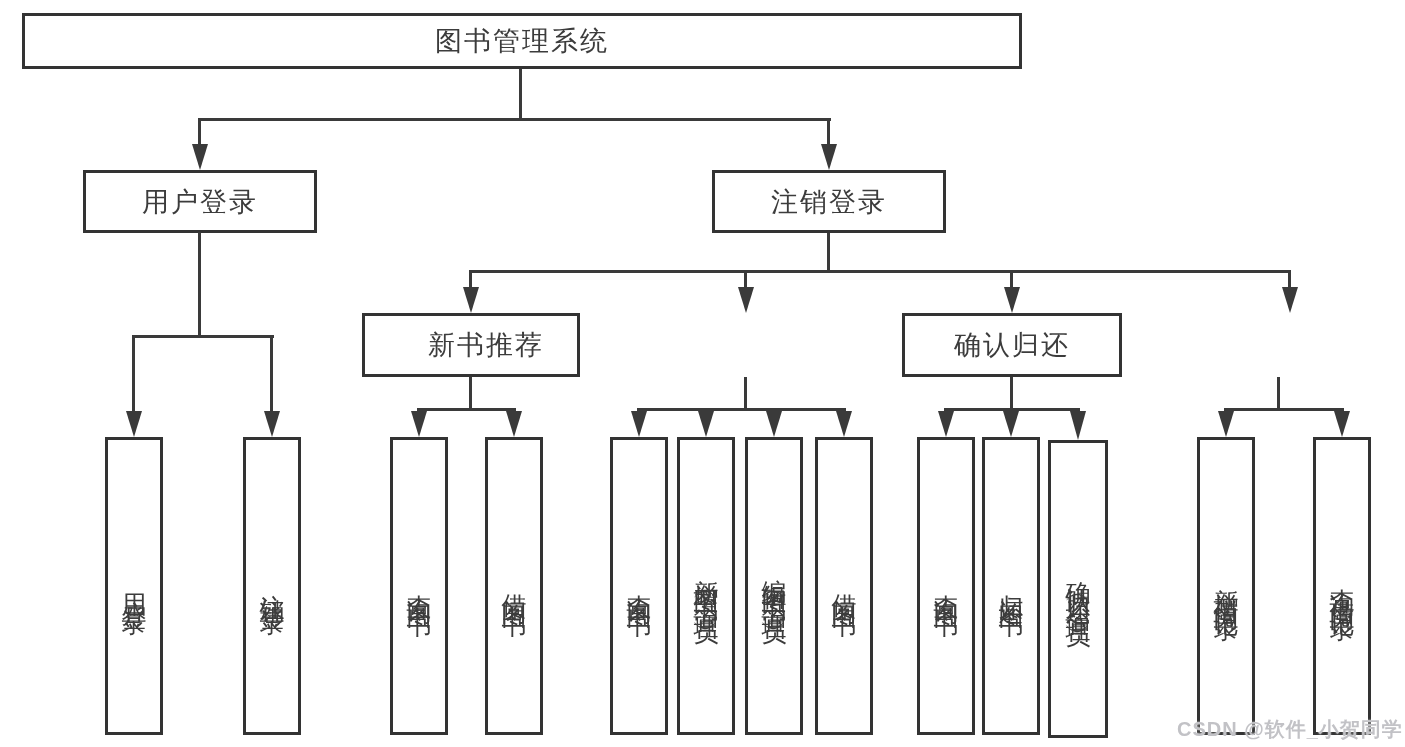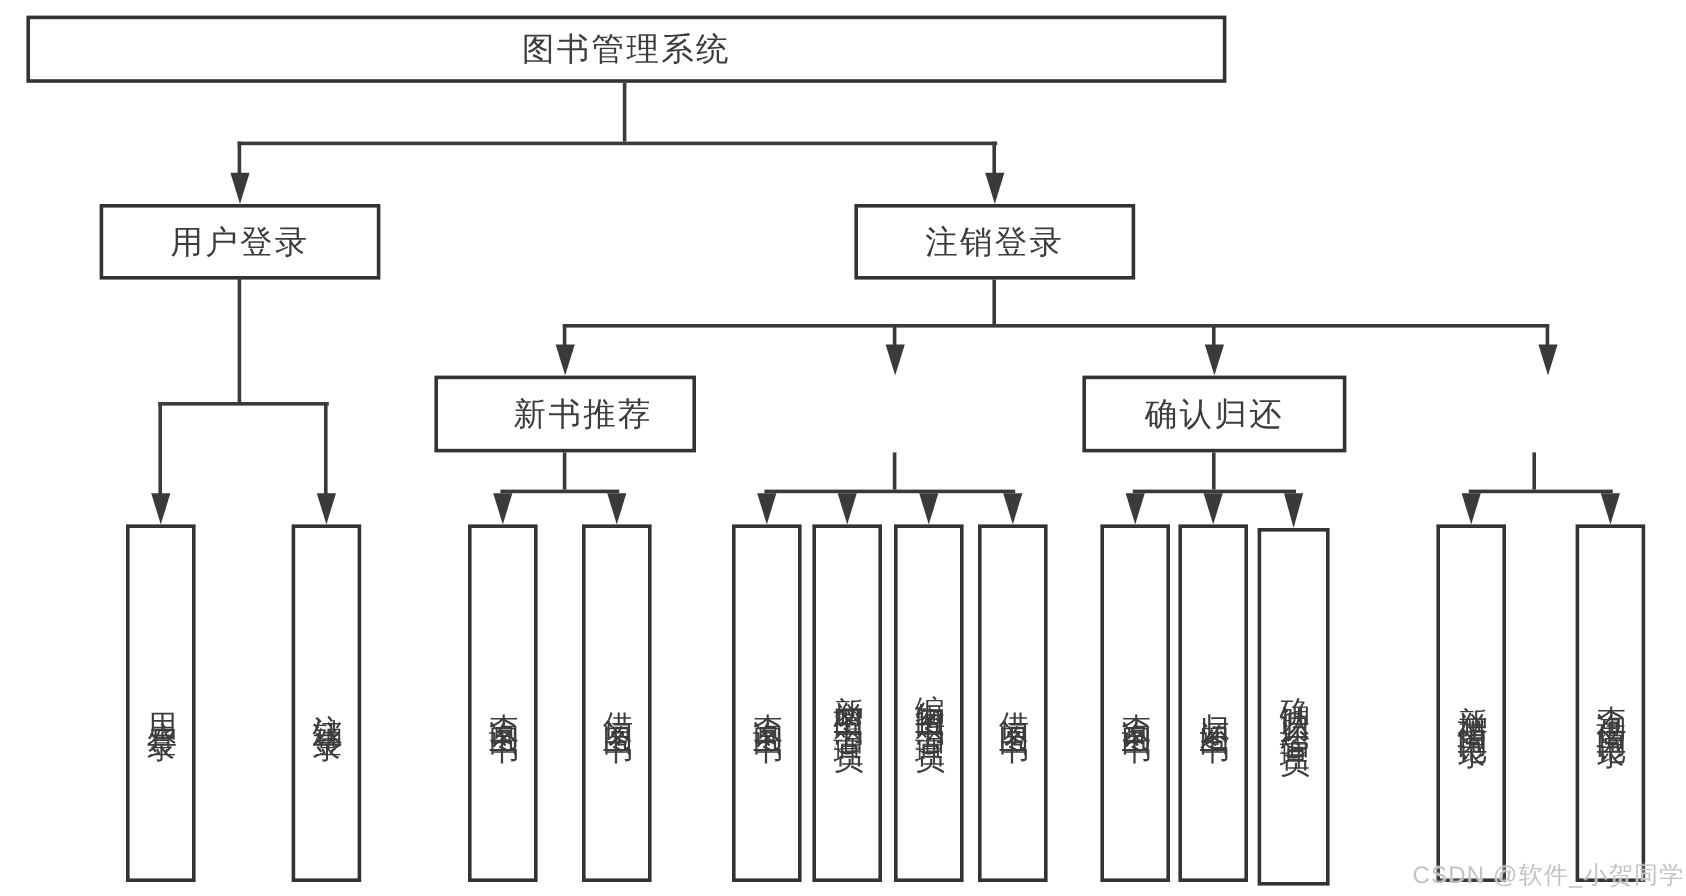--- a/index.html
+++ b/index.html
@@ -47,20 +47,21 @@
   #l-bb-borrow{left:815px;top:437px;width:58px;height:298px;}
   #l-cb-query{left:917px;top:437px;width:58px;height:298px;}
   #l-cb-return{left:982px;top:437px;width:58px;height:298px;}
   #l-cb-confirm{left:1048px;top:440px;width:60px;height:298px;}
   #l-br-add{left:1197px;top:437px;width:58px;height:298px;}
   #l-br-query{left:1313px;top:437px;width:58px;height:298px;}
   #watermark{
     position:absolute;left:1177px;top:716px;z-index:5;
     color:#c2c2c6;font-size:20px;letter-spacing:1px;white-space:nowrap;
     text-shadow:0 0 2px #ffffff;
+    font-weight:bold;
   }
 </style>
 </head>
 <body>
 
 <div id="stage">
 
   <div class="box" id="n-root">
     <span>图书管理系统</span>
   </div>

